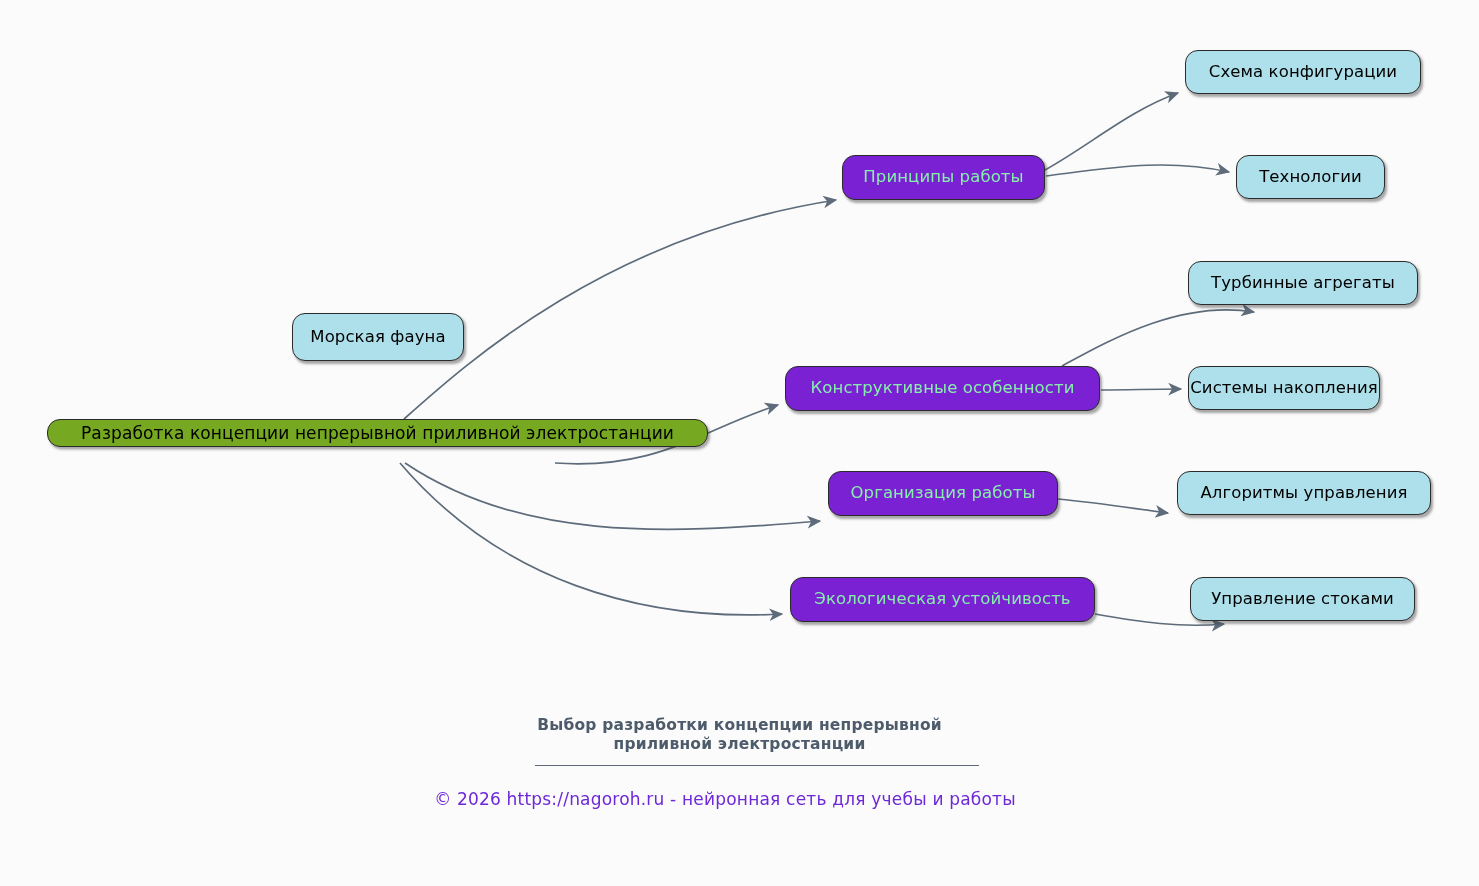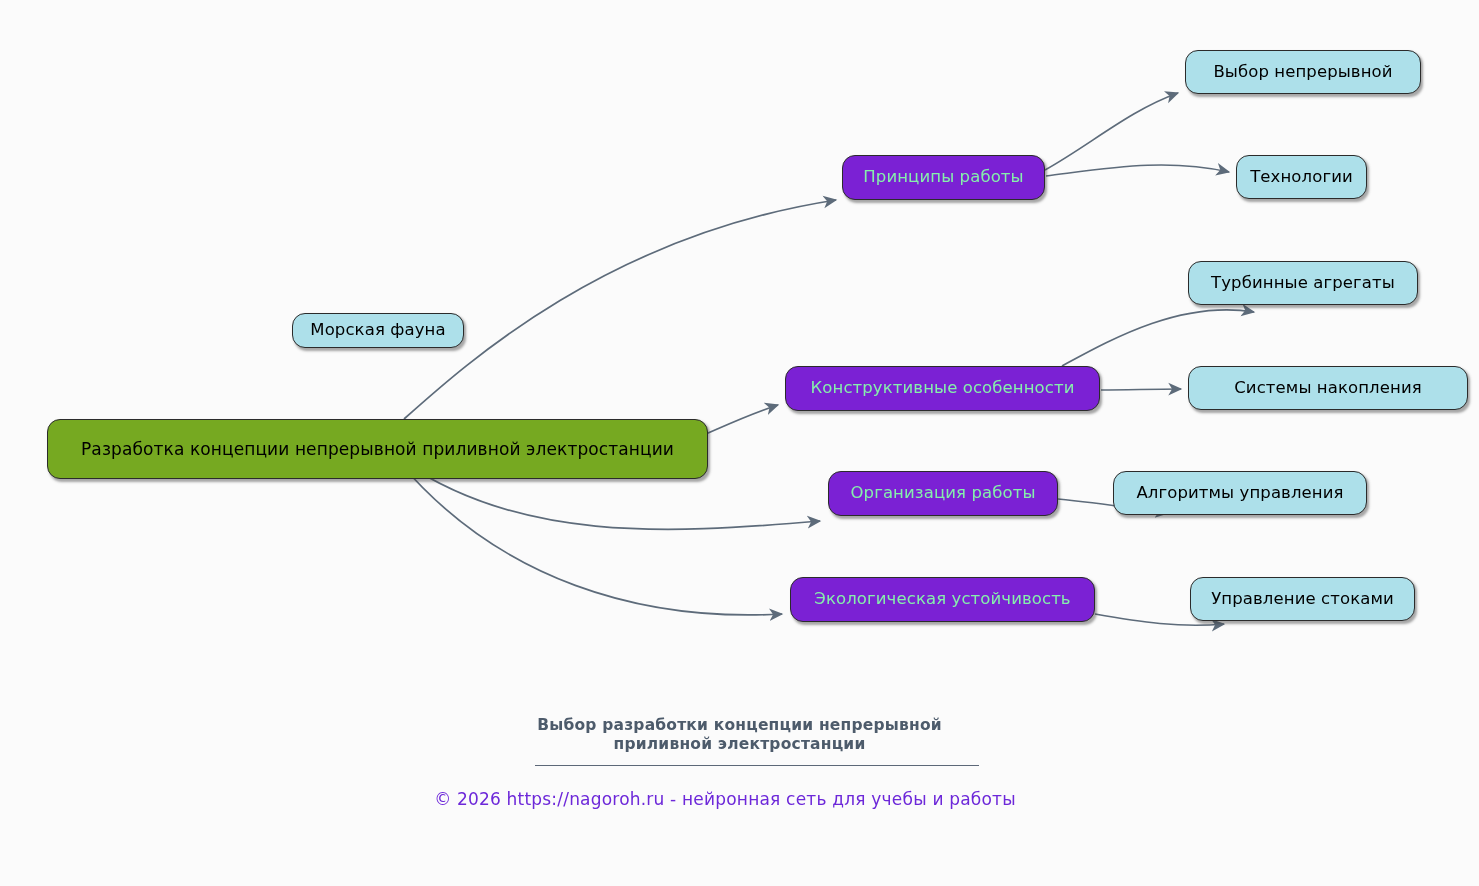--- a/index.html
+++ b/index.html
@@ -109,41 +109,41 @@
       <path d="M 400 463 C 500 580 640 622 782 614"></path>
       <path d="M 1045 170 C 1090 145 1130 110 1178 93"></path>
       <path d="M 1046 176 C 1110 168 1165 158 1229 172"></path>
       <path d="M 1062 366 C 1110 340 1180 300 1254 312"></path>
       <path d="M 1101 390 C 1130 390 1150 389 1181 389"></path>
       <path d="M 1058 499 C 1100 503 1130 508 1168 513"></path>
       <path d="M 1095 614 C 1140 622 1180 628 1224 624"></path>
     </g>
   </svg>
 
-  <div class="node root" style="left:47px; top:419px; width:661px; height:60px;">Разработка концепции непрерывной приливной электростанции</div>
+  <div class="node root" style="left:47px; top:419px; width:661px; height:28px;">Разработка концепции непрерывной приливной электростанции</div>
 
-  <div class="node float" style="left:292px; top:313px; width:172px; height:35px;">Морская фауна</div>
+  <div class="node float" style="left:292px; top:313px; width:172px; height:48px;">Морская фауна</div>
 
   <div class="node branch" style="left:842px; top:155px; width:203px; height:45px;">Принципы работы</div>
 
   <div class="node branch" style="left:785px; top:366px; width:315px; height:45px;">Конструктивные особенности</div>
 
   <div class="node branch" style="left:828px; top:471px; width:230px; height:45px;">Организация работы</div>
 
   <div class="node branch" style="left:790px; top:577px; width:305px; height:45px;">Экологическая устойчивость</div>
 
-  <div class="node leaf" style="left:1185px; top:50px; width:236px; height:44px;">Выбор непрерывной</div>
+  <div class="node leaf" style="left:1185px; top:50px; width:236px; height:44px;">Схема конфигурации</div>
 
-  <div class="node leaf" style="left:1236px; top:155px; width:131px; height:44px;">Технологии</div>
+  <div class="node leaf" style="left:1236px; top:155px; width:149px; height:44px;">Технологии</div>
 
   <div class="node leaf" style="left:1188px; top:261px; width:230px; height:44px;">Турбинные агрегаты</div>
 
-  <div class="node leaf" style="left:1188px; top:366px; width:280px; height:44px;">Системы накопления</div>
+  <div class="node leaf" style="left:1188px; top:366px; width:192px; height:44px;">Системы накопления</div>
 
-  <div class="node leaf" style="left:1113px; top:471px; width:254px; height:44px;">Алгоритмы управления</div>
+  <div class="node leaf" style="left:1177px; top:471px; width:254px; height:44px;">Алгоритмы управления</div>
 
   <div class="node leaf" style="left:1190px; top:577px; width:225px; height:44px;">Управление стоками</div>
 
   <div class="caption caption-line1">Выбор разработки концепции непрерывной</div>
   <div class="caption caption-line2">приливной электростанции</div>
 
   <div class="divider"></div>
 
   <div class="footer">© 2026 https://nagoroh.ru - нейронная сеть для учебы и работы</div>
 

